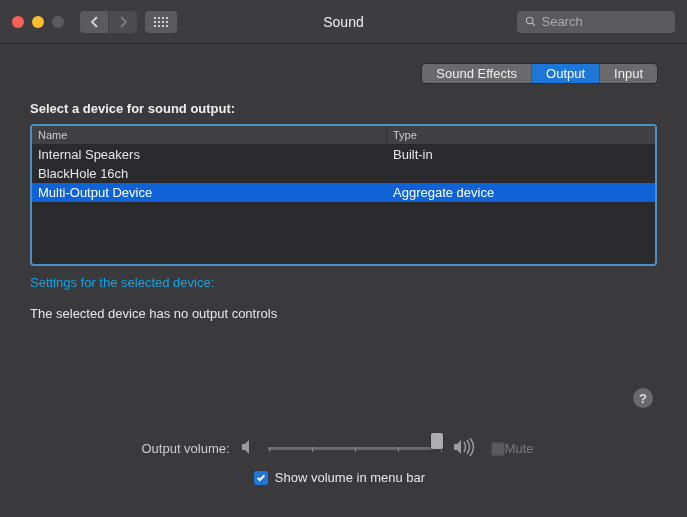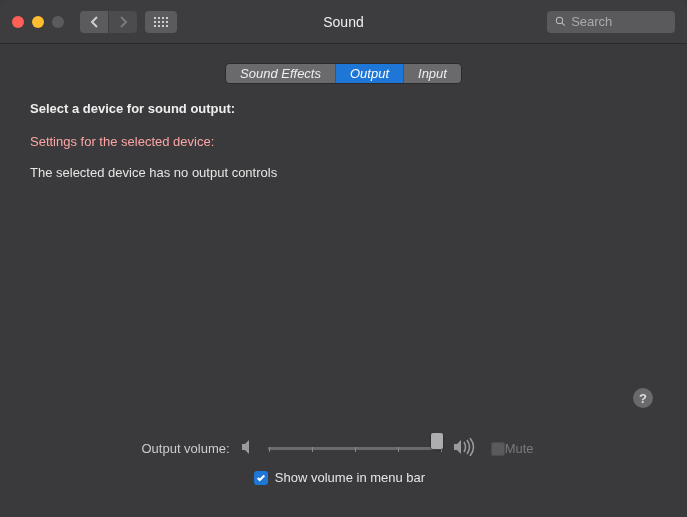--- a/index.html
+++ b/index.html
@@ -51,31 +51,31 @@
     font-size: 14px; font-weight: 500;
     pointer-events: none;
     color: #eee;
   }
   .search {
     margin-left: auto;
     display: flex; align-items: center;
     background: #5a5a5c;
     border-radius: 4px;
     padding: 3px 8px;
-    width: 128px;
+    width: 158px;
     height: 22px;
   }
   .search svg { width: 13px; height: 13px; fill: #bbb; margin-right: 5px; }
   .search input {
     background: transparent; border: none; outline: none;
     color: #ddd; font-size: 13px; width: 100%;
   }
   .search input::placeholder { color: #aaa; }
   .content { padding: 20px 30px 0 30px; }
-  .seg-wrap { display:flex; justify-content:center; margin-bottom:18px;font-style:italic;}
+  .seg-wrap { display:flex; justify-content:flex-end; margin-bottom:18px;}
   .seg {
     display: flex;
     border-radius: 4px;
     overflow: hidden;
     box-shadow: 0 0 0 1px rgba(0,0,0,0.25);
   }
   .seg-item {
     padding: 2px 14px;
     font-size: 13px;
     background: #6a6a6c;
@@ -101,21 +101,21 @@
   .col-name { flex: 0 0 355px; padding: 3px 6px; border-right:1px solid #343436;}
   .col-type { flex: 1; padding: 3px 6px; }
   .dev-row {
     display: flex; font-size: 13px;
     padding: 0;
     cursor: pointer;
   }
   .dev-row .c1 { flex: 0 0 355px; padding: 2px 6px; }
   .dev-row .c2 { flex: 1; padding: 2px 6px; }
   .dev-row.selected { background: #0f63d6; color: #fff; }
-  .settings-label { margin-top: 18px; font-size: 13px; color:#fca5a5; }
+  .settings-label { margin-top: 9px; font-size: 13px; color:#0ea5e9; }
   .no-controls { text-align: left; margin-top: 16px; font-size: 13px; color:#e6e6e6;}
   .help {
     position: absolute; right: 34px; top: 388px;
     width: 20px; height: 20px; border-radius: 50%;
     background: #6a6a6c; color: #ddd;
     display:flex; align-items:center; justify-content:center;
     font-size: 13px; font-weight:600;
     cursor:pointer;
   }
   .vol-row {
@@ -214,20 +214,38 @@
   <div class="seg-wrap">
     <div class="seg">
       <div class="seg-item">Sound Effects</div>
       <div class="seg-item active">Output</div>
       <div class="seg-item">Input</div>
     </div>
   </div>
 
   <div class="section-label">Select a device for sound output:</div>
 
+  <div class="device-box">
+    <div class="dev-head">
+      <div class="col-name">Name</div>
+      <div class="col-type">Type</div>
+    </div>
+    <div class="dev-row">
+      <div class="c1">Internal Speakers</div>
+      <div class="c2">Built-in</div>
+    </div>
+    <div class="dev-row">
+      <div class="c1">BlackHole 16ch</div>
+      <div class="c2"></div>
+    </div>
+    <div class="dev-row selected">
+      <div class="c1">Multi-Output Device</div>
+      <div class="c2">Aggregate device</div>
+    </div>
+  </div>
 
   <div class="settings-label">Settings for the selected device:</div>
   <div class="no-controls">The selected device has no output controls</div>
 </div>
 
 <div class="help">?</div>
 
 <div class="vol-row">
   <span class="vol-label">Output volume:</span>
   <span class="spk-mute">

